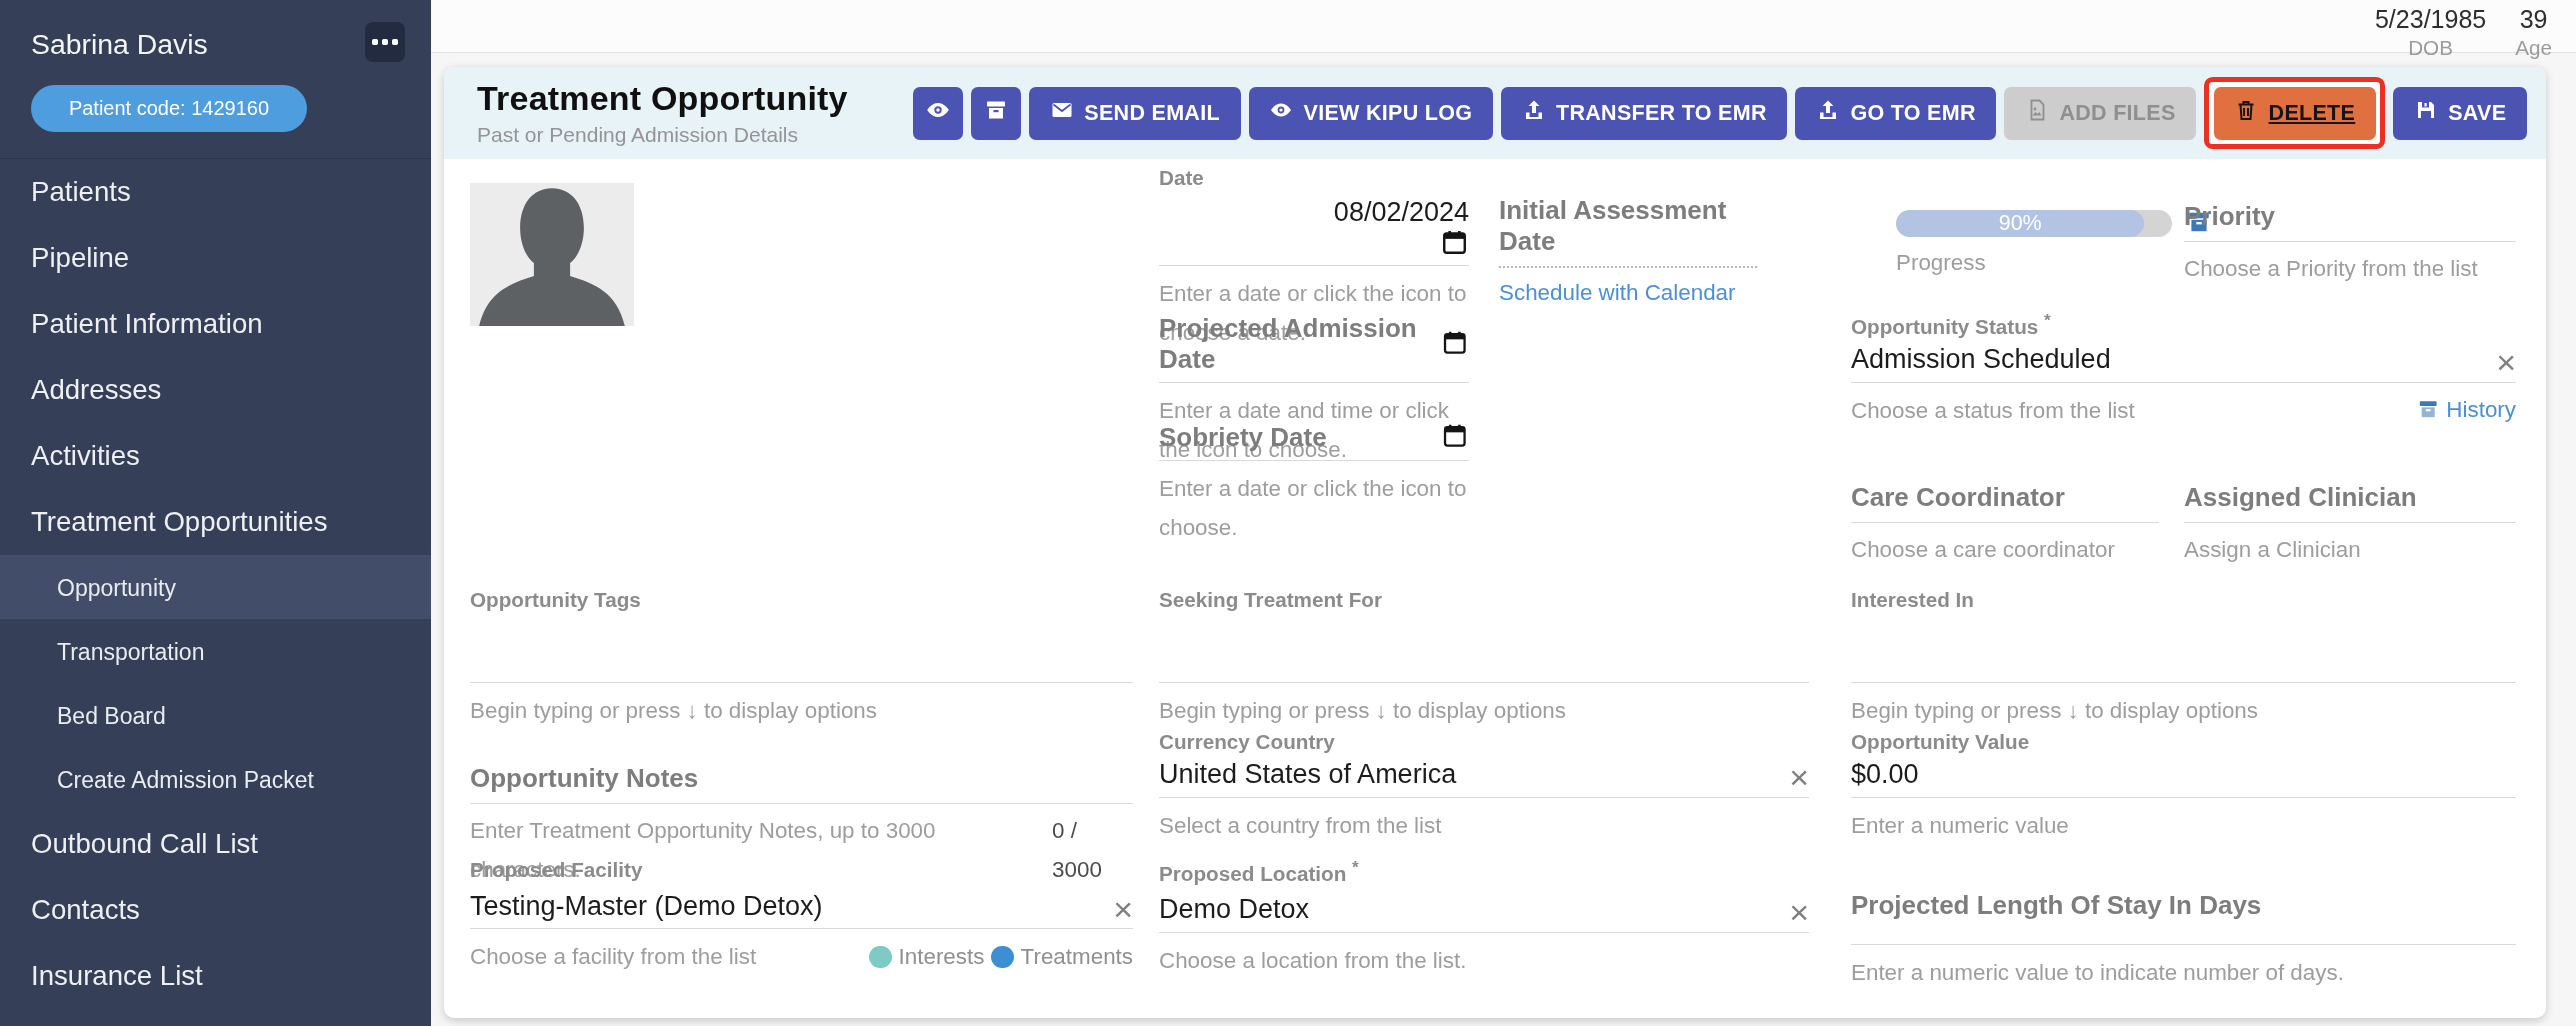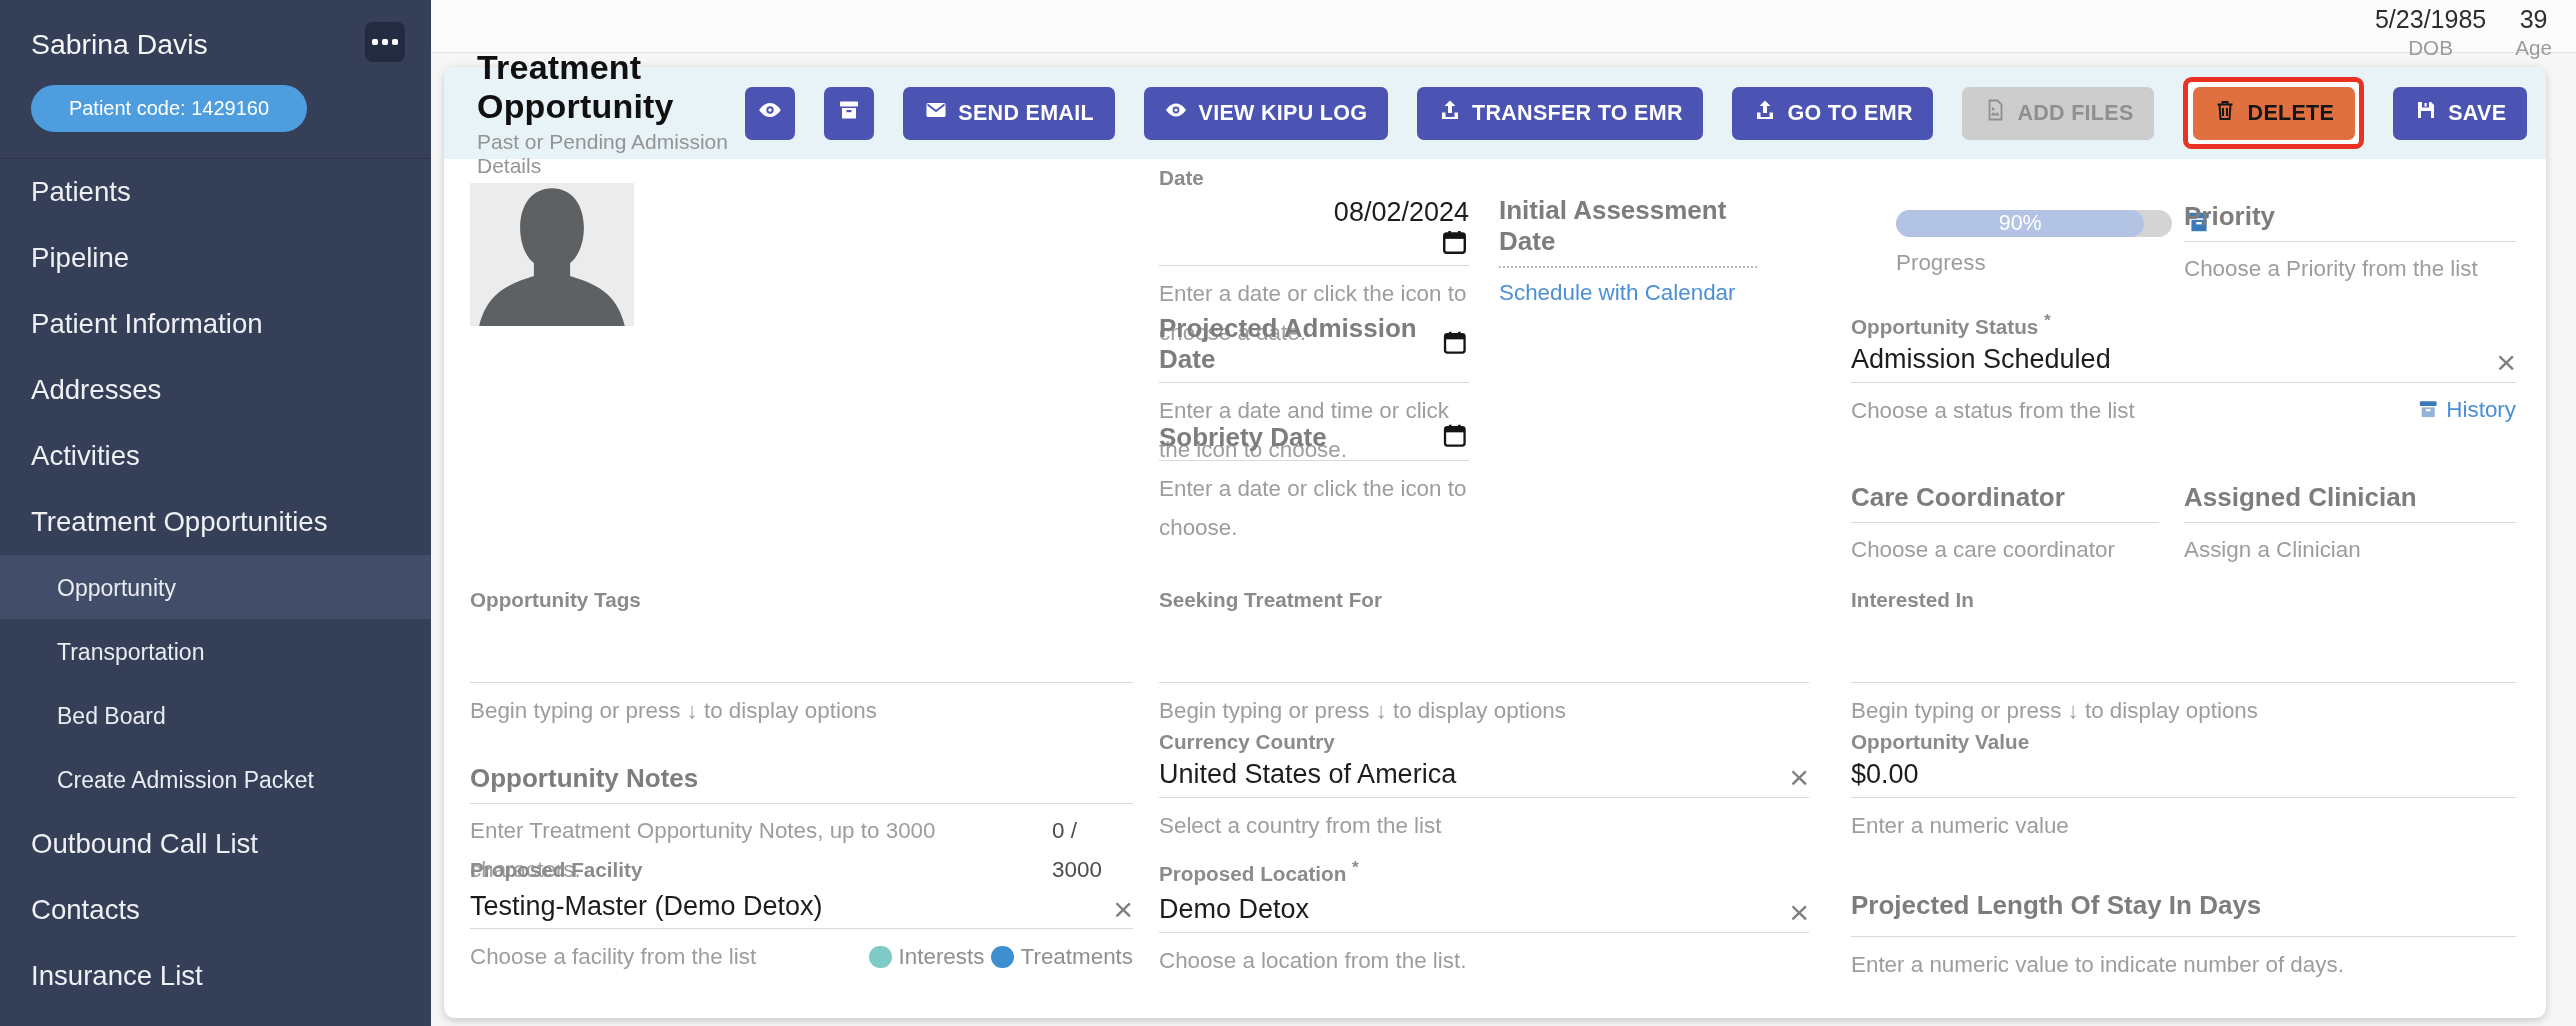--- a/index.html
+++ b/index.html
@@ -21,26 +21,26 @@
   #topbar { position:absolute; left:431px; top:0; width:2145px; height:53px; background:#fcfcfc; border-bottom:1.7px solid #e2e2e2; display:flex; justify-content:flex-end; align-items:flex-start; padding:5.2px 24px 0 0; gap:29px; }
   .tb-block { text-align:center; }
   .tb-val { font-size:25px; color:#2e2e2e; }
   .tb-lab { font-size:20.7px; color:#9b9b9b; margin-top:1.7px; }
 
   
   #card { position:absolute; left:444px; top:67px; width:2102px; height:951px; background:#ffffff; border-radius:10.3px; box-shadow:0 2.6px 8.6px rgba(0,0,0,.18); }
   #card-header { height:92px; background:#e8f3f8; border-radius:10.3px 10.3px 0 0; display:flex; align-items:center; justify-content:space-between; padding:0 19px 0 33px; }
   .hd-title { font-size:34px; font-weight:800; color:#101010; letter-spacing:0.2px; }
   .hd-sub { font-size:21px; color:#949494; margin-top:4.3px; }
-  .hd-actions { display:flex; align-items:center; gap:29px; }
+  .hd-actions { display:flex; align-items:center; gap:8px; }
 
   .btn { height:53px; border:none; border-radius:6.9px; background:#4b54b2; color:#fff; font-family:"Liberation Sans",sans-serif; font-size:21.5px; font-weight:700; letter-spacing:0.3px; display:flex; align-items:center; gap:10.3px; padding:0 20.7px; cursor:pointer; white-space:nowrap; }
   .btn.icon-only { width:50px; padding:0; justify-content:center; }
   .btn.disabled { background:#cdcdcd; color:#8f8f8f; cursor:default; }
-  .btn.delete { background:#e0703f; color:#151515; }
+  .btn.delete { background:#e0703f; color:#151515;text-decoration:underline; }
   .del-wrap { border:5.2px solid #ea3122; border-radius:8.6px; padding:4.3px; background:#fdfdfd; }
   .btn svg { flex:0 0 auto; }
 
   
   .fld { position:absolute; }
   .small-label { font-size:20.7px; font-weight:700; color:#8b8b8b; }
   .big-label { font-size:26px; font-weight:700; color:#7d7d7d; }
   .value { font-size:27px; color:#1c1c1c; }
   .helper { font-size:22.4px; color:#9d9d9d; line-height:39px; margin-top:7.8px; }
   .line { border-bottom:1.7px solid #d9d9d9; }
@@ -347,17 +347,17 @@
   <div class="fld" style="left:715px; top:790px; width:650px;">
     <div class="small-label"><span>Proposed Location</span> <sup>*</sup></div>
     <div class="vrow line" style="margin-top:8.6px; padding-bottom:6.9px;">
       <span class="value">Demo Detox</span>
       <span class="x">×</span>
     </div>
     <div class="helper">Choose a location from the list.</div>
   </div>
 
   <div class="fld" style="left:1407px; top:823px; width:665px;">
-    <div class="big-label line" style="padding-bottom:15px;">Projected Length Of Stay In Days</div>
+    <div class="big-label line" style="padding-bottom:23px;">Projected Length Of Stay In Days</div>
     <div class="helper">Enter a numeric value to indicate number of days.</div>
   </div>
 </div>
 
 
 </body></html>

